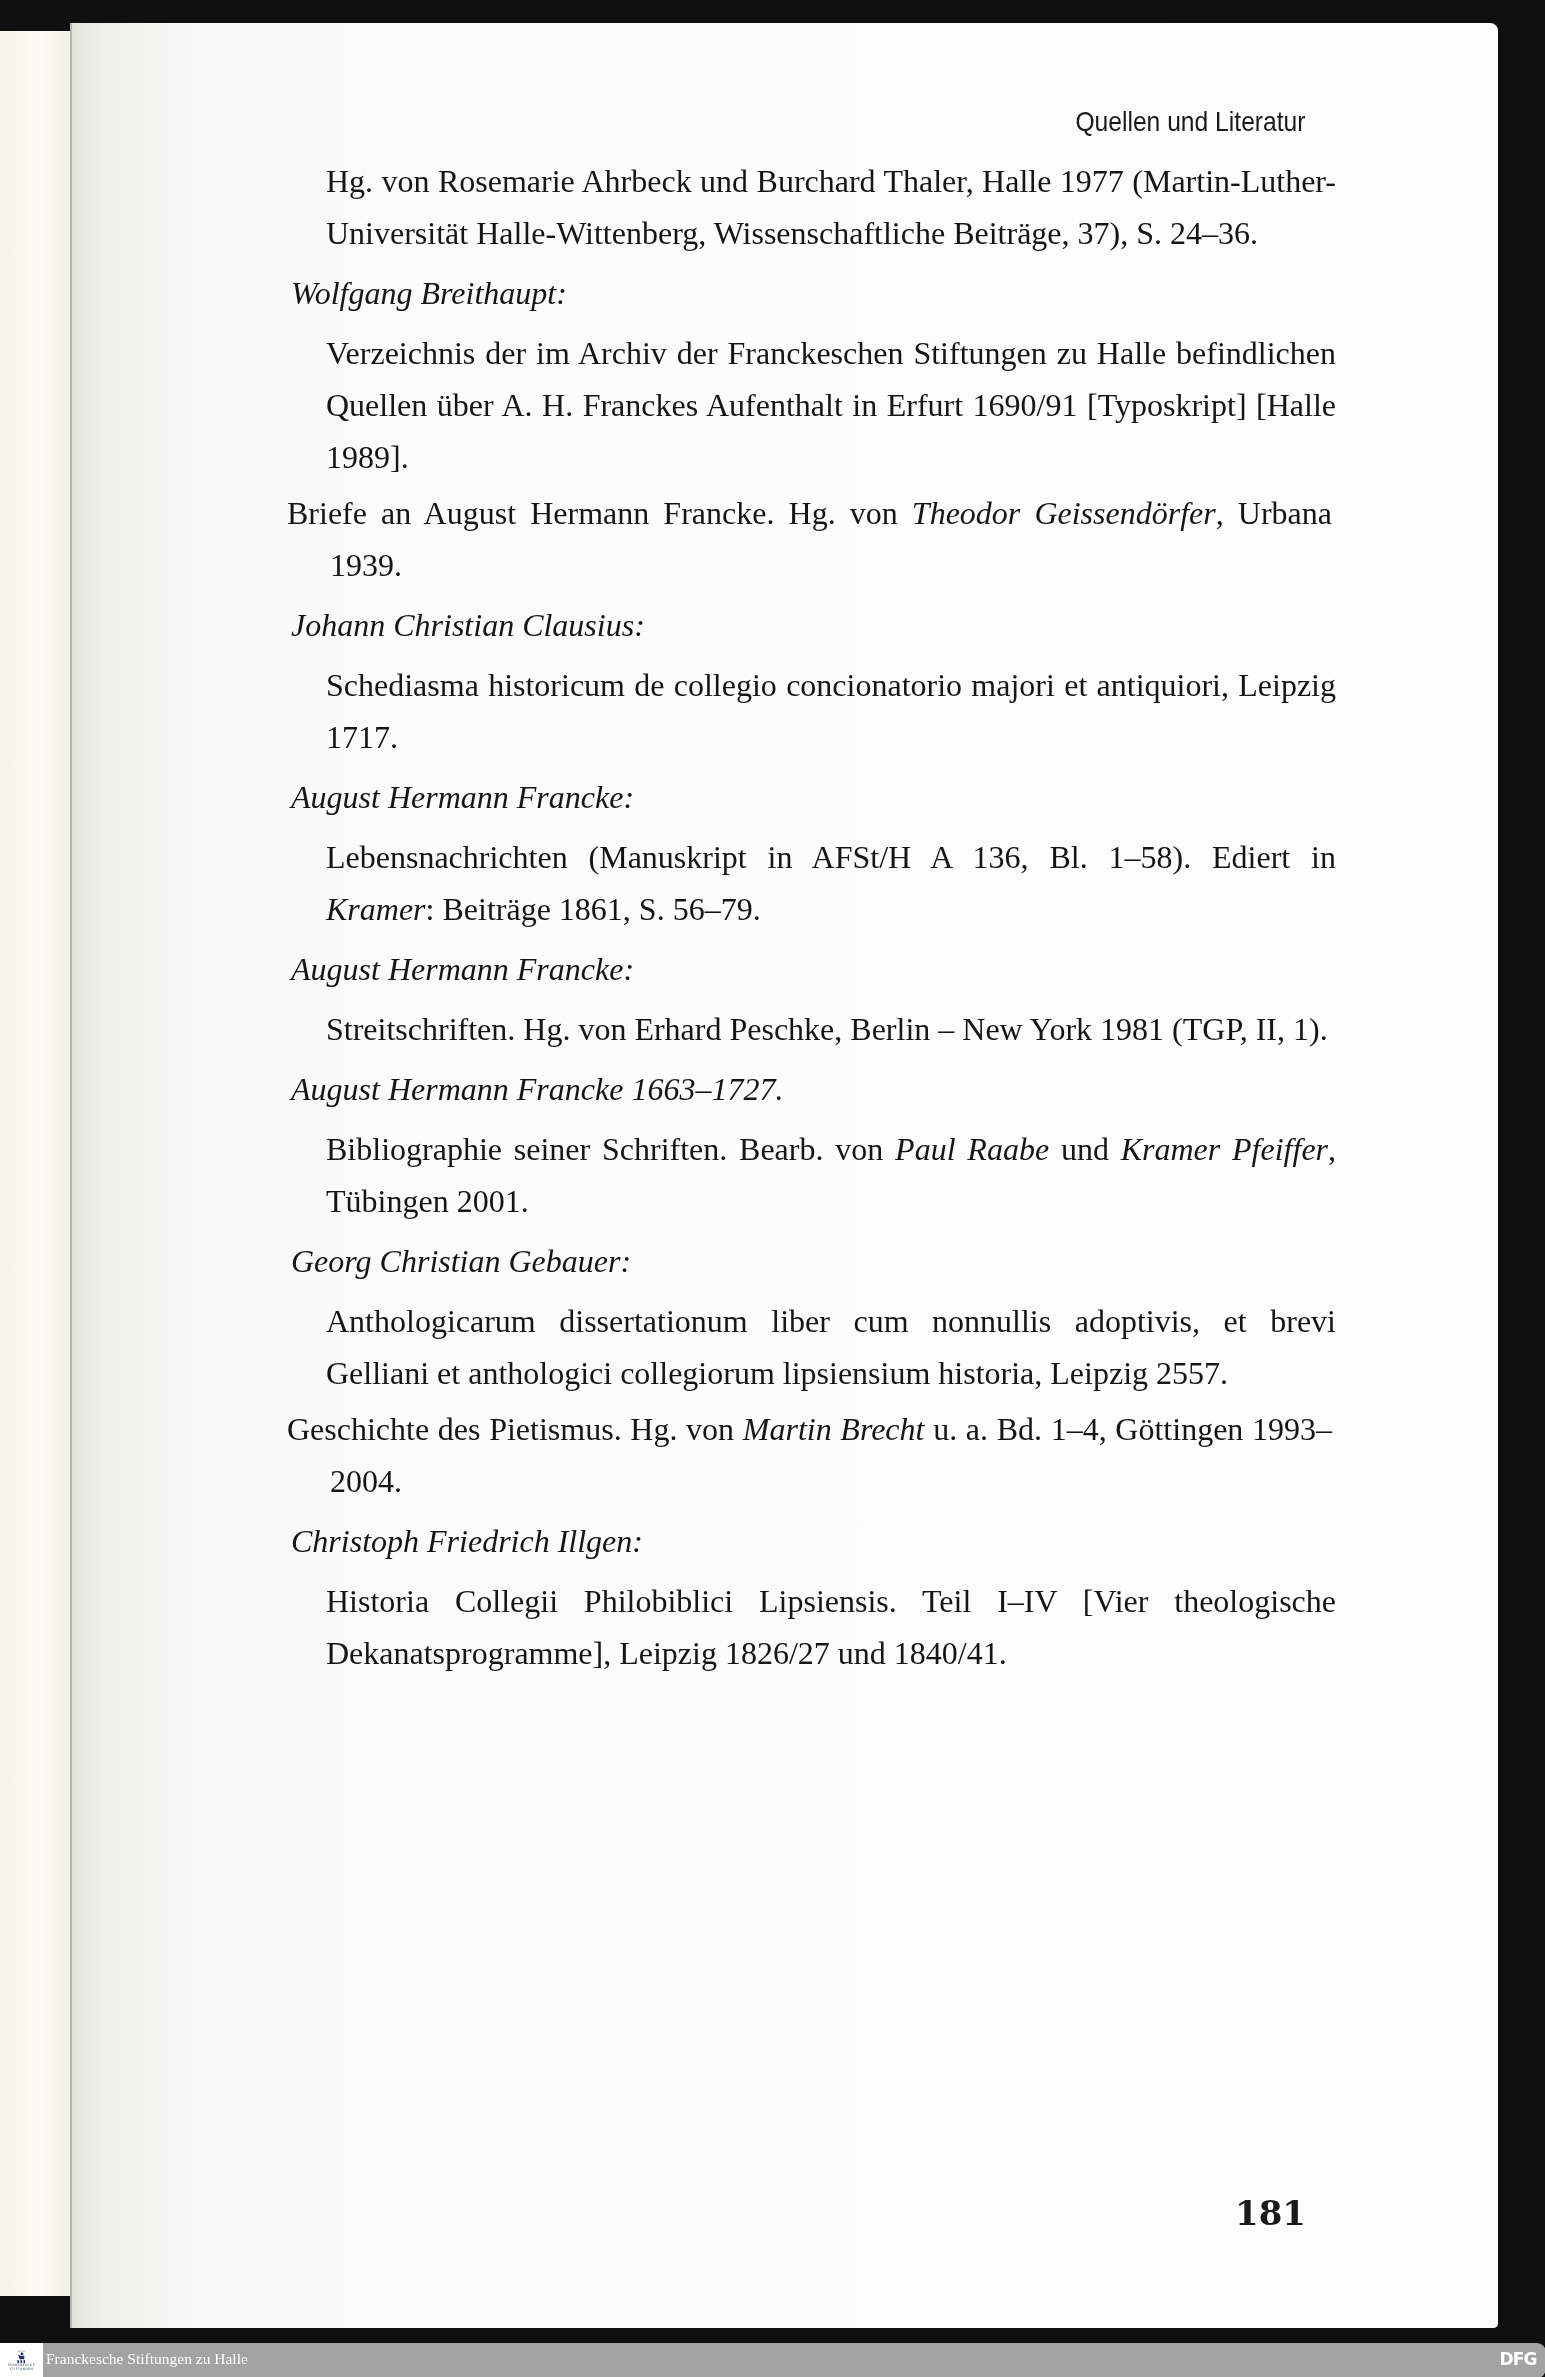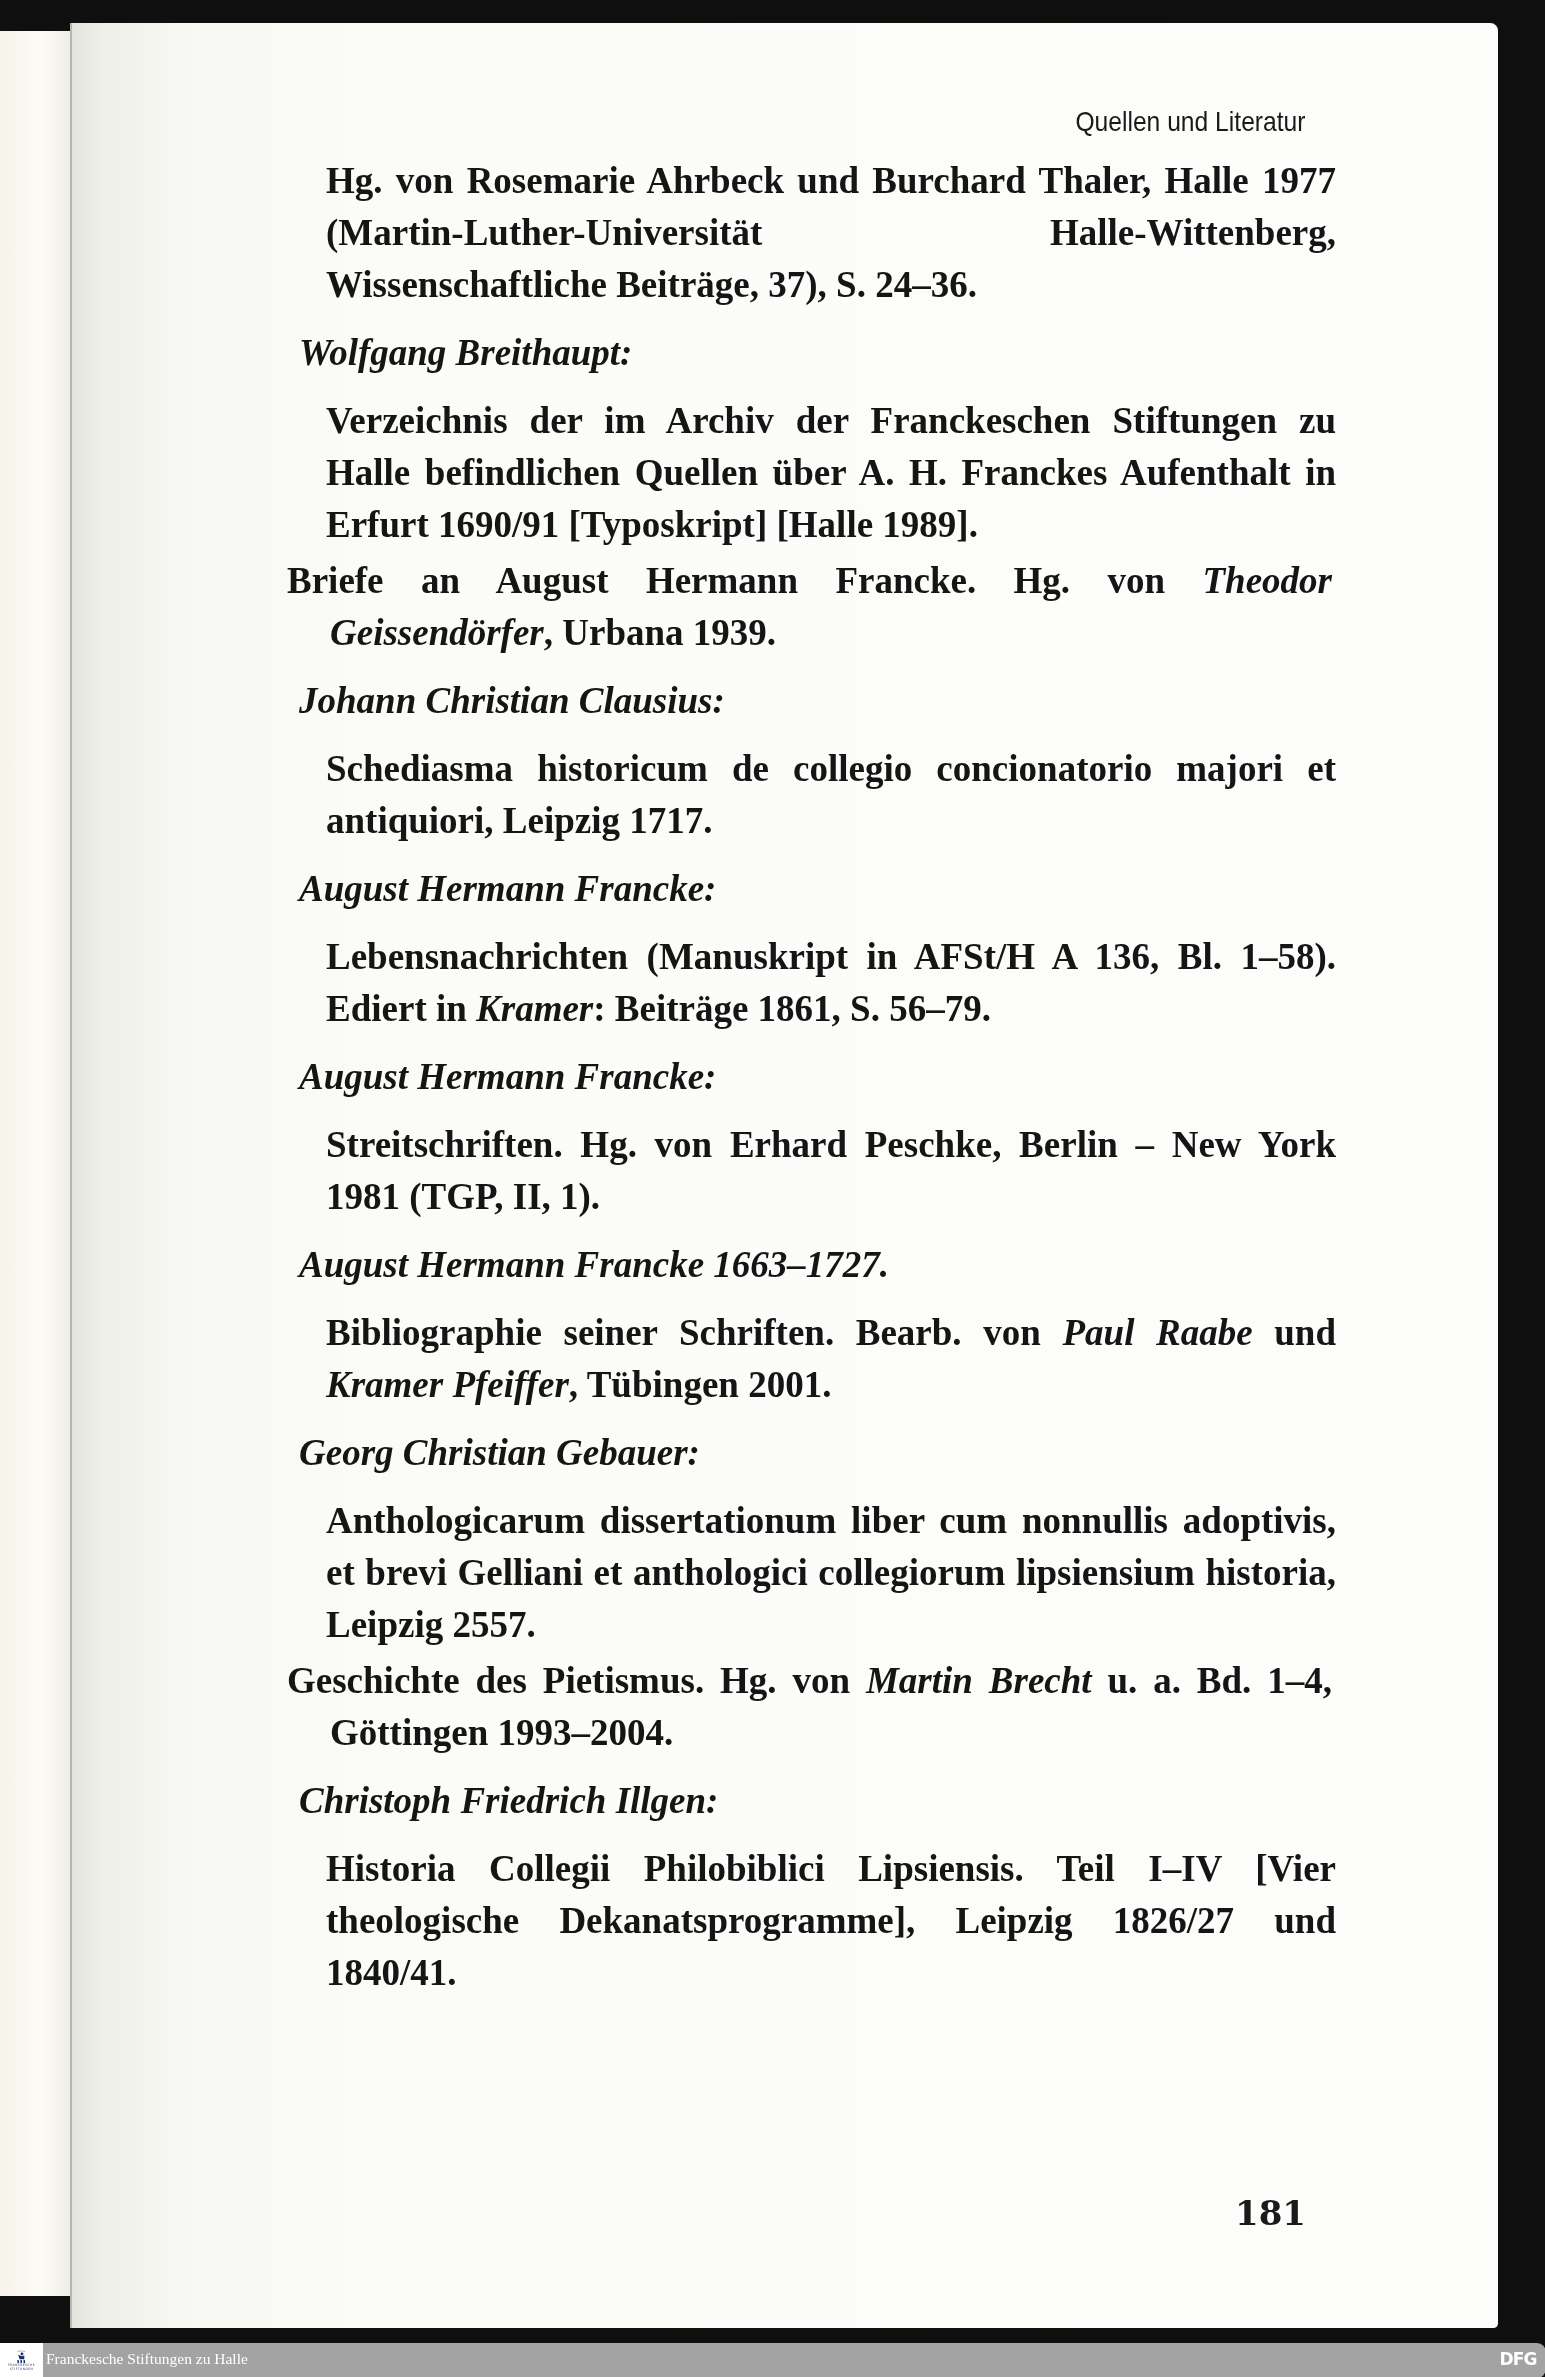--- a/index.html
+++ b/index.html
@@ -23,24 +23,24 @@
       content: ""; position: absolute; left: 0; top: 0; width: 2.3px; height: 100%;
       background: #b9b6ac;
     }
     .running-head {
       position: absolute; right: 192px; top: 83px;
       font-family: "Liberation Sans", sans-serif; font-size: 28px; color: #1a1a1a;
       transform: scaleX(0.88); transform-origin: right center;
     }
     .content {
       position: absolute; left: 283px; top: 155px; width: 1053px;
-      font-family: "Liberation Serif", serif; font-size: 37px; line-height: 52px; color: #151515; font-weight: bold;
+      font-family: "Liberation Serif", serif; font-size: 32px; line-height: 52px; color: #151515;
     }
     .entry-author {
-      font-style: italic; margin: 16px;
+      font-style: italic; margin: 8px;
     }
     .entry-text {
       margin: 0; padding-left: 43px; text-align: justify; text-align-last: left;
     }
     .entry-hang {
       margin: 4px; padding-left: 43px; text-indent: -43px; text-align: justify; text-align-last: left;
     }
     .it { font-style: italic; }
     .page-number {
       position: absolute; right: 192px; top: 2170px;

